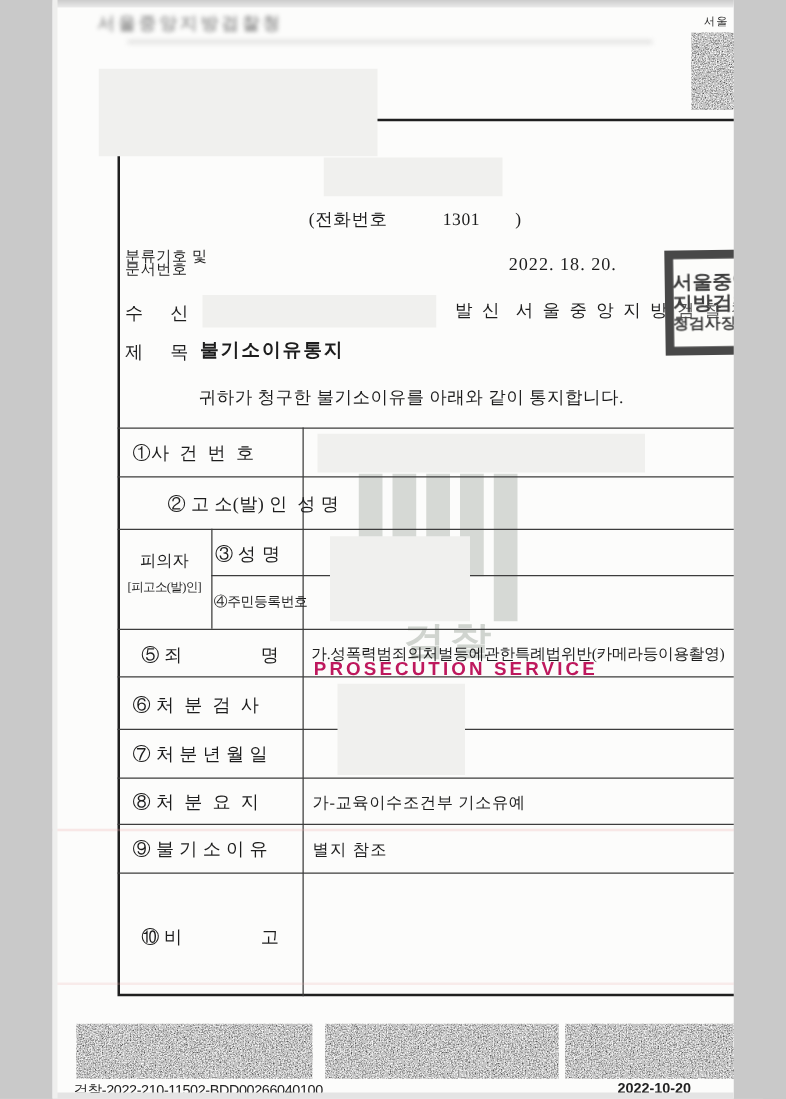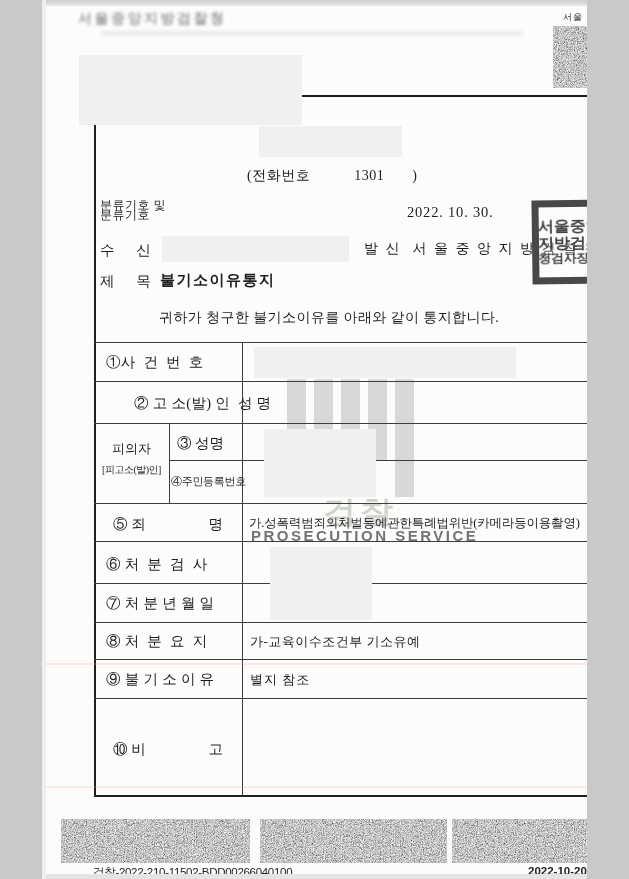--- a/index.html
+++ b/index.html
@@ -30,21 +30,21 @@
   .redact{position:absolute;background:#f0f0ee;z-index:3;}
   #red-top{left:37px;top:55px;width:223px;height:70px;}
   #red-dept{left:217px;top:126px;width:143px;height:31px;}
   #red-recipient{left:120px;top:236px;width:187px;height:26px;}
   #red-caseno{left:212px;top:347px;width:262px;height:31px;}
   #red-name{left:222px;top:429px;width:112px;height:68px;}
   #red-prosecutor{left:228px;top:547px;width:102px;height:73px;}
   
   .wm-bar{position:absolute;top:379px;width:19px;background:#d6d9d5;z-index:1;}
   #wm-kr{left:281px;top:490px;font-size:33px;font-weight:bold;color:#d0d4cf;letter-spacing:4px;transform:scaleY(.92);z-index:1;}
-  #wm-en{left:209px;top:527px;font-size:15px;font-weight:bold;color:#737373;letter-spacing:2.5px;font-family:"Liberation Sans",sans-serif;z-index:1;}
+  #wm-en{left:209px;top:527px;font-size:15px;font-weight:bold;color:#be185d;letter-spacing:2.5px;font-family:"Liberation Sans",sans-serif;z-index:1;}
   
   .txt{position:absolute;z-index:4;}
   #phone-line{left:205px;top:167px;font-size:14px;white-space:pre;letter-spacing:.5px;}
   #class-label{left:58px;top:201px;font-size:12px;line-height:9.5px;letter-spacing:.5px;}
   #date-line{left:365px;top:204px;font-size:14.5px;letter-spacing:.8px;}
   #recipient-label{left:58px;top:241px;font-size:14.5px;white-space:pre;}
   #sender-line{left:322px;top:240px;font-size:14px;letter-spacing:2px;white-space:pre;}
   #subject-label{left:58px;top:272px;font-size:14.5px;white-space:pre;}
   #subject-value{left:118px;top:271px;font-size:15px;font-weight:bold;letter-spacing:1.5px;text-align:right;}
   #notice-sentence{left:117px;top:309px;font-size:14px;letter-spacing:.4px;}
@@ -54,41 +54,41 @@
         transform:rotate(-.8deg);filter:blur(.3px);z-index:5;background:rgba(250,250,248,.25);}
   .seal-line{font-weight:bold;color:#3f3f3f;font-size:15px;line-height:1.12;letter-spacing:0;transform:scaleX(1.06);white-space:nowrap;}
   .seal-line-sm{font-size:12px;}
   
   .lbl{position:absolute;z-index:4;font-size:14.5px;letter-spacing:.3px;white-space:pre;}
   .lbl-flex{position:absolute;z-index:4;font-size:14.5px;display:flex;justify-content:space-between;white-space:pre;}
   #lb-1{left:64px;top:353px;}
   #lb-2{left:56px;top:394px;margin-left:36px;}
   #suspect-l1{left:52px;top:440px;width:75px;text-align:center;font-size:13px;z-index:4;}
   #suspect-l2{left:52px;top:463px;width:75px;text-align:center;font-size:10px;letter-spacing:-.5px;z-index:4;}
-  #lb-3{left:130px;top:434px;width:52px;justify-content:flex-end;}
+  #lb-3{left:130px;top:434px;width:52px;}
   #lb-4{left:129px;top:474px;font-size:11px;letter-spacing:-.3px;}
   #lb-5{left:71px;top:515px;width:110px;}
   #lb-6{left:64px;top:555px;}
   #lb-7{left:64px;top:594px;}
   #lb-8{left:64px;top:632px;}
   #lb-9{left:64px;top:670px;}
   #lb-10{left:71px;top:740px;width:110px;}
   .val{position:absolute;z-index:4;font-size:13px;}
   #val-5{left:207px;top:515px;font-size:12.5px;letter-spacing:-.2px;}
   #val-8{left:208px;top:633px;letter-spacing:.5px;}
   #val-9{left:208px;top:671px;letter-spacing:1px;}
   
   #scan-line-1{left:0;top:663px;width:629px;height:2px;background:rgba(235,168,168,.25);z-index:3;}
   #scan-line-2{left:0;top:786px;width:629px;height:2px;background:rgba(235,168,168,.2);z-index:3;}
   
   .bc{position:absolute;top:819px;height:44px;z-index:4;}
   #bc-1{left:19px;width:189px;}
   #bc-2{left:218px;width:187px;}
   #bc-3{left:410px;width:188px;}
-  .ft{position:absolute;top:865px;font-size:11.5px;font-family:"Liberation Sans",sans-serif;color:#222;z-index:4;margin-left:34px;}
+  .ft{position:absolute;top:865px;font-size:11.5px;font-family:"Liberation Sans",sans-serif;color:#222;z-index:4;}
   #ft-left{left:17px;letter-spacing:-.3px;}
   #ft-date{left:452px;font-weight:bold;}
   #ft-page{left:565px;}
 </style>
 </head>
 <body>
 
 <div class="page">
 
   <svg width="0" height="0" style="position:absolute" aria-hidden="true">
@@ -144,23 +144,23 @@
   <div class="redact" id="red-top"></div>
   <div class="redact" id="red-dept"></div>
   <div class="redact" id="red-recipient"></div>
   <div class="redact" id="red-caseno"></div>
   <div class="redact" id="red-name"></div>
   <div class="redact" id="red-prosecutor"></div>
 
   <div class="txt" id="phone-line">(전화번호           1301       )</div>
   <div class="txt" id="class-label">
     <div>분류기호 및</div>
-    <div>분류기호</div>
-  </div>
-  <div class="txt" id="date-line">2022. 10. 30.</div>
+    <div>문서번호</div>
+  </div>
+  <div class="txt" id="date-line">2022. 18. 20.</div>
   <div class="txt" id="recipient-label">수      신</div>
   <div class="txt" id="sender-line">발 신  서 울 중 앙 지 방 검 찰 청</div>
   <div class="txt" id="subject-label">제      목</div>
   <div class="txt" id="subject-value">불기소이유통지</div>
   <div class="txt" id="notice-sentence">귀하가 청구한 불기소이유를 아래와 같이 통지합니다.</div>
 
   <div class="abs" id="seal">
     <div class="seal-line">서울중앙</div>
     <div class="seal-line">지방검찰</div>
     <div class="seal-line seal-line-sm">청검사장인</div>

